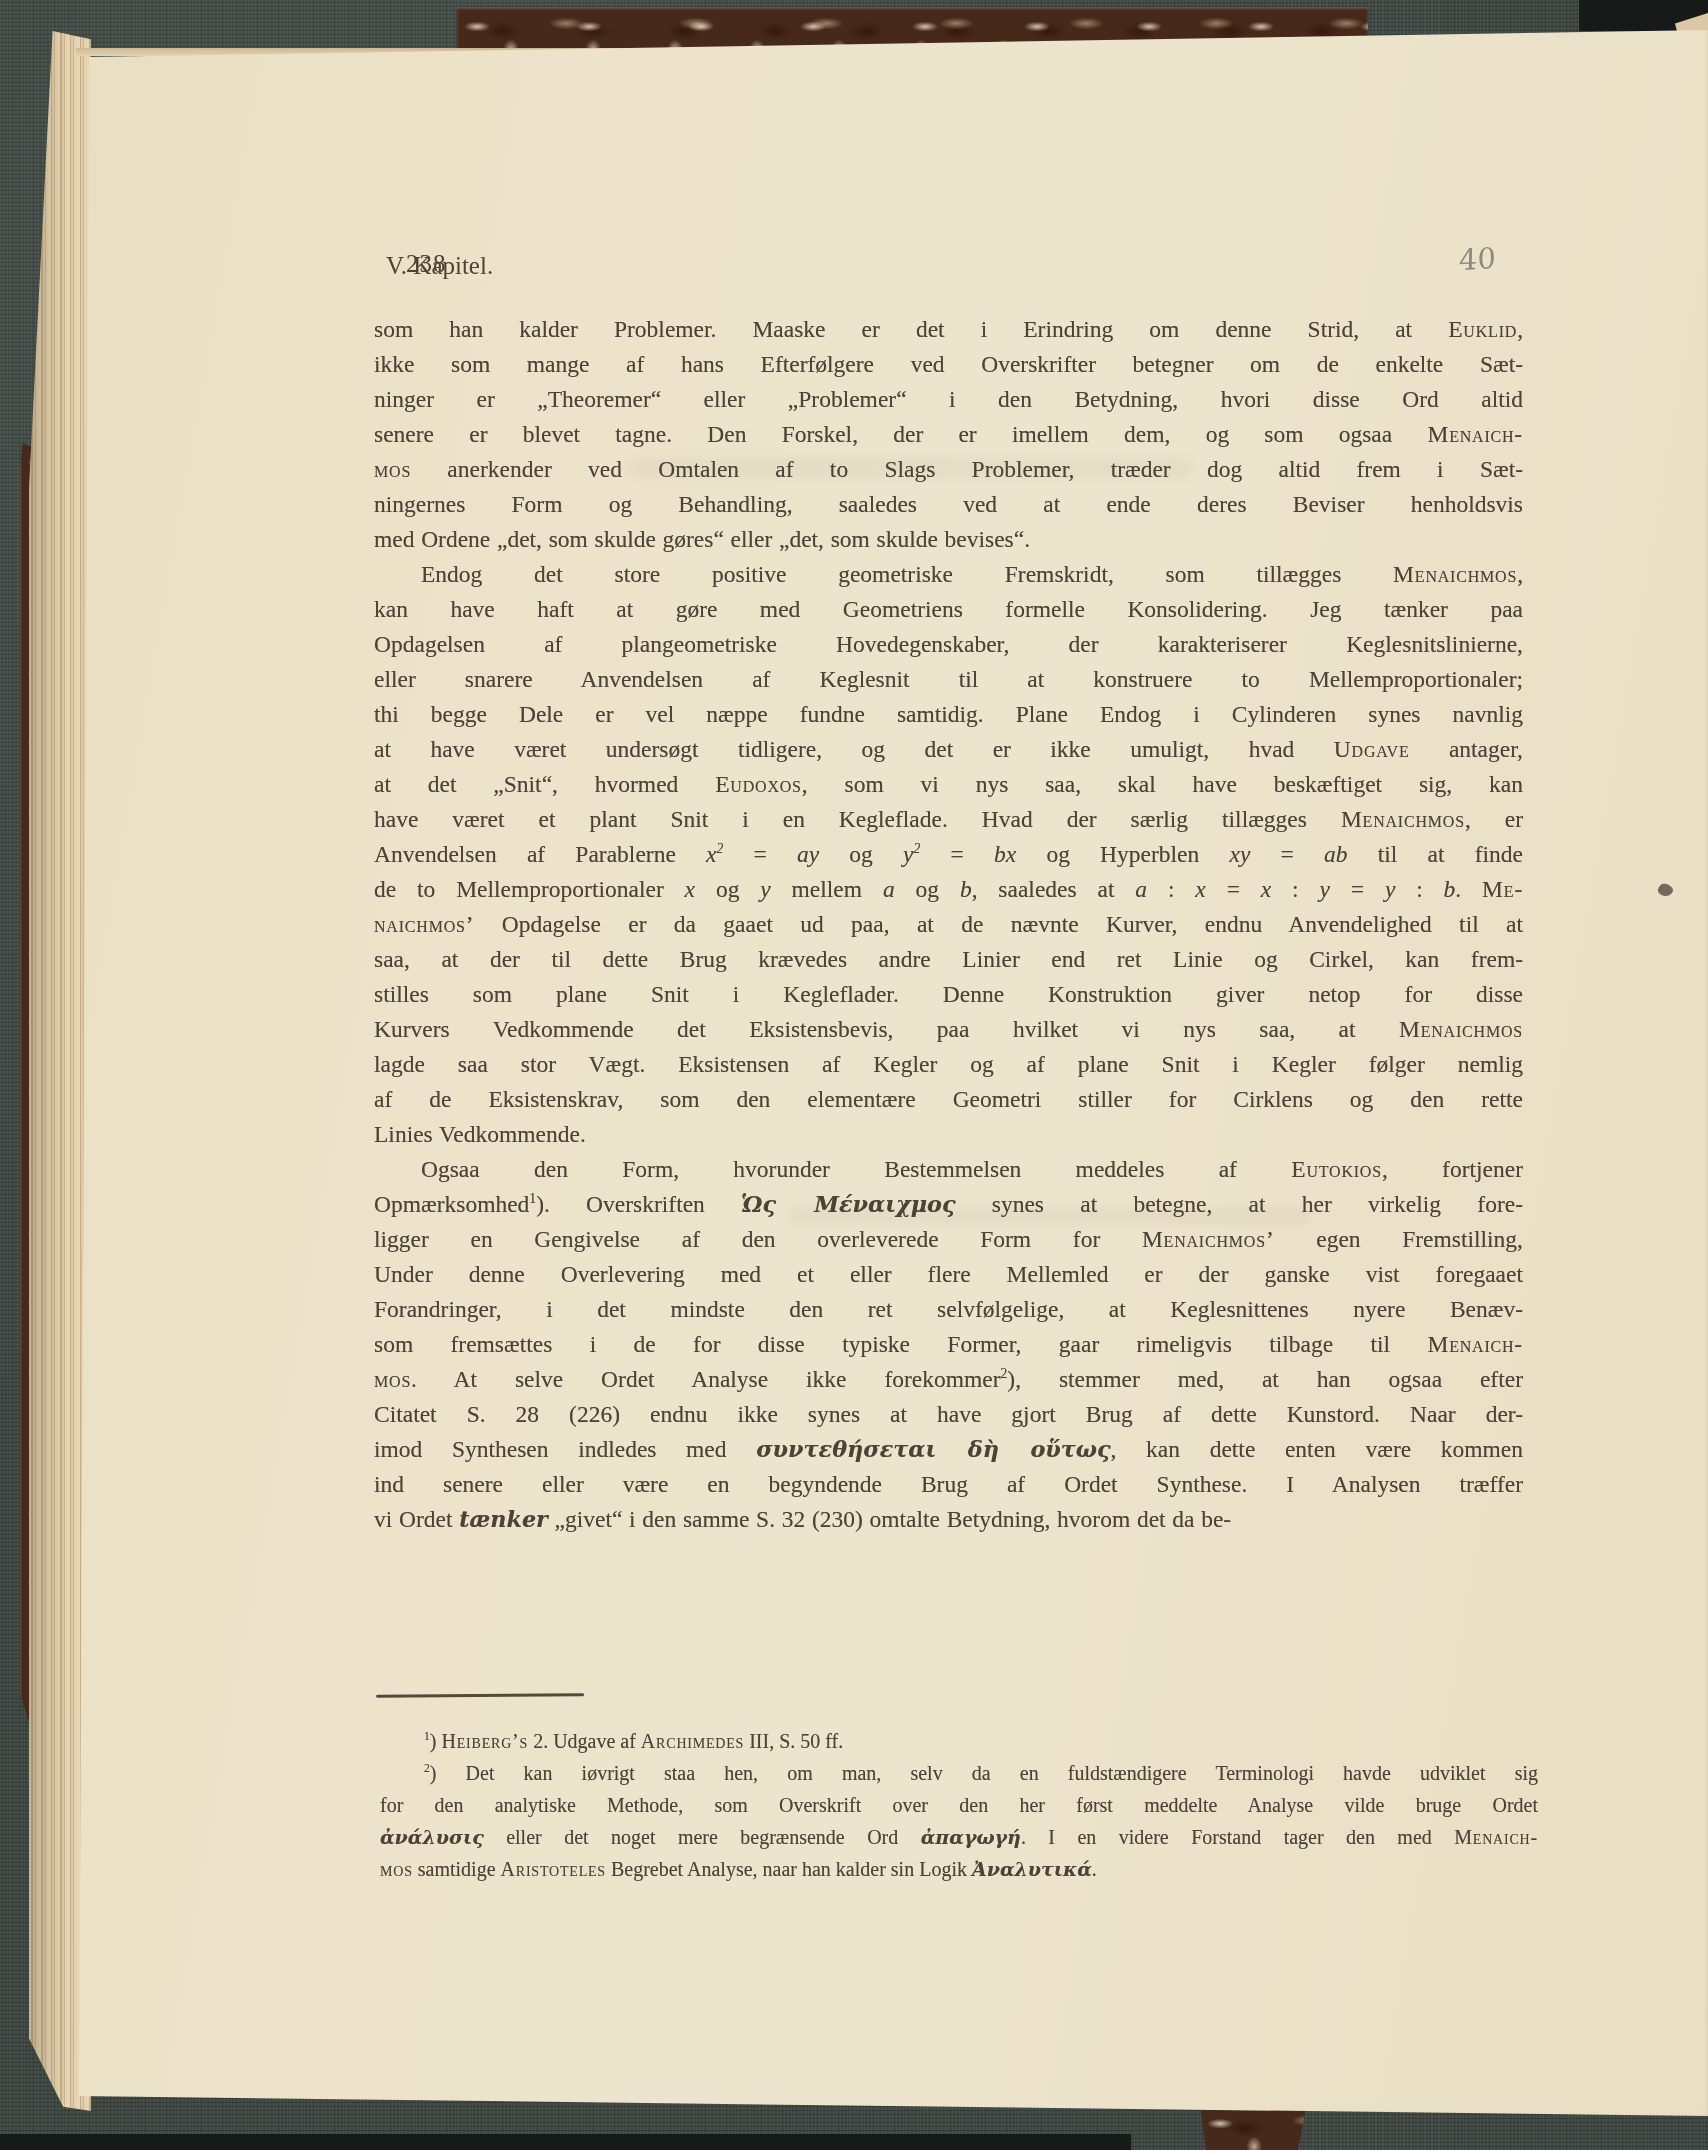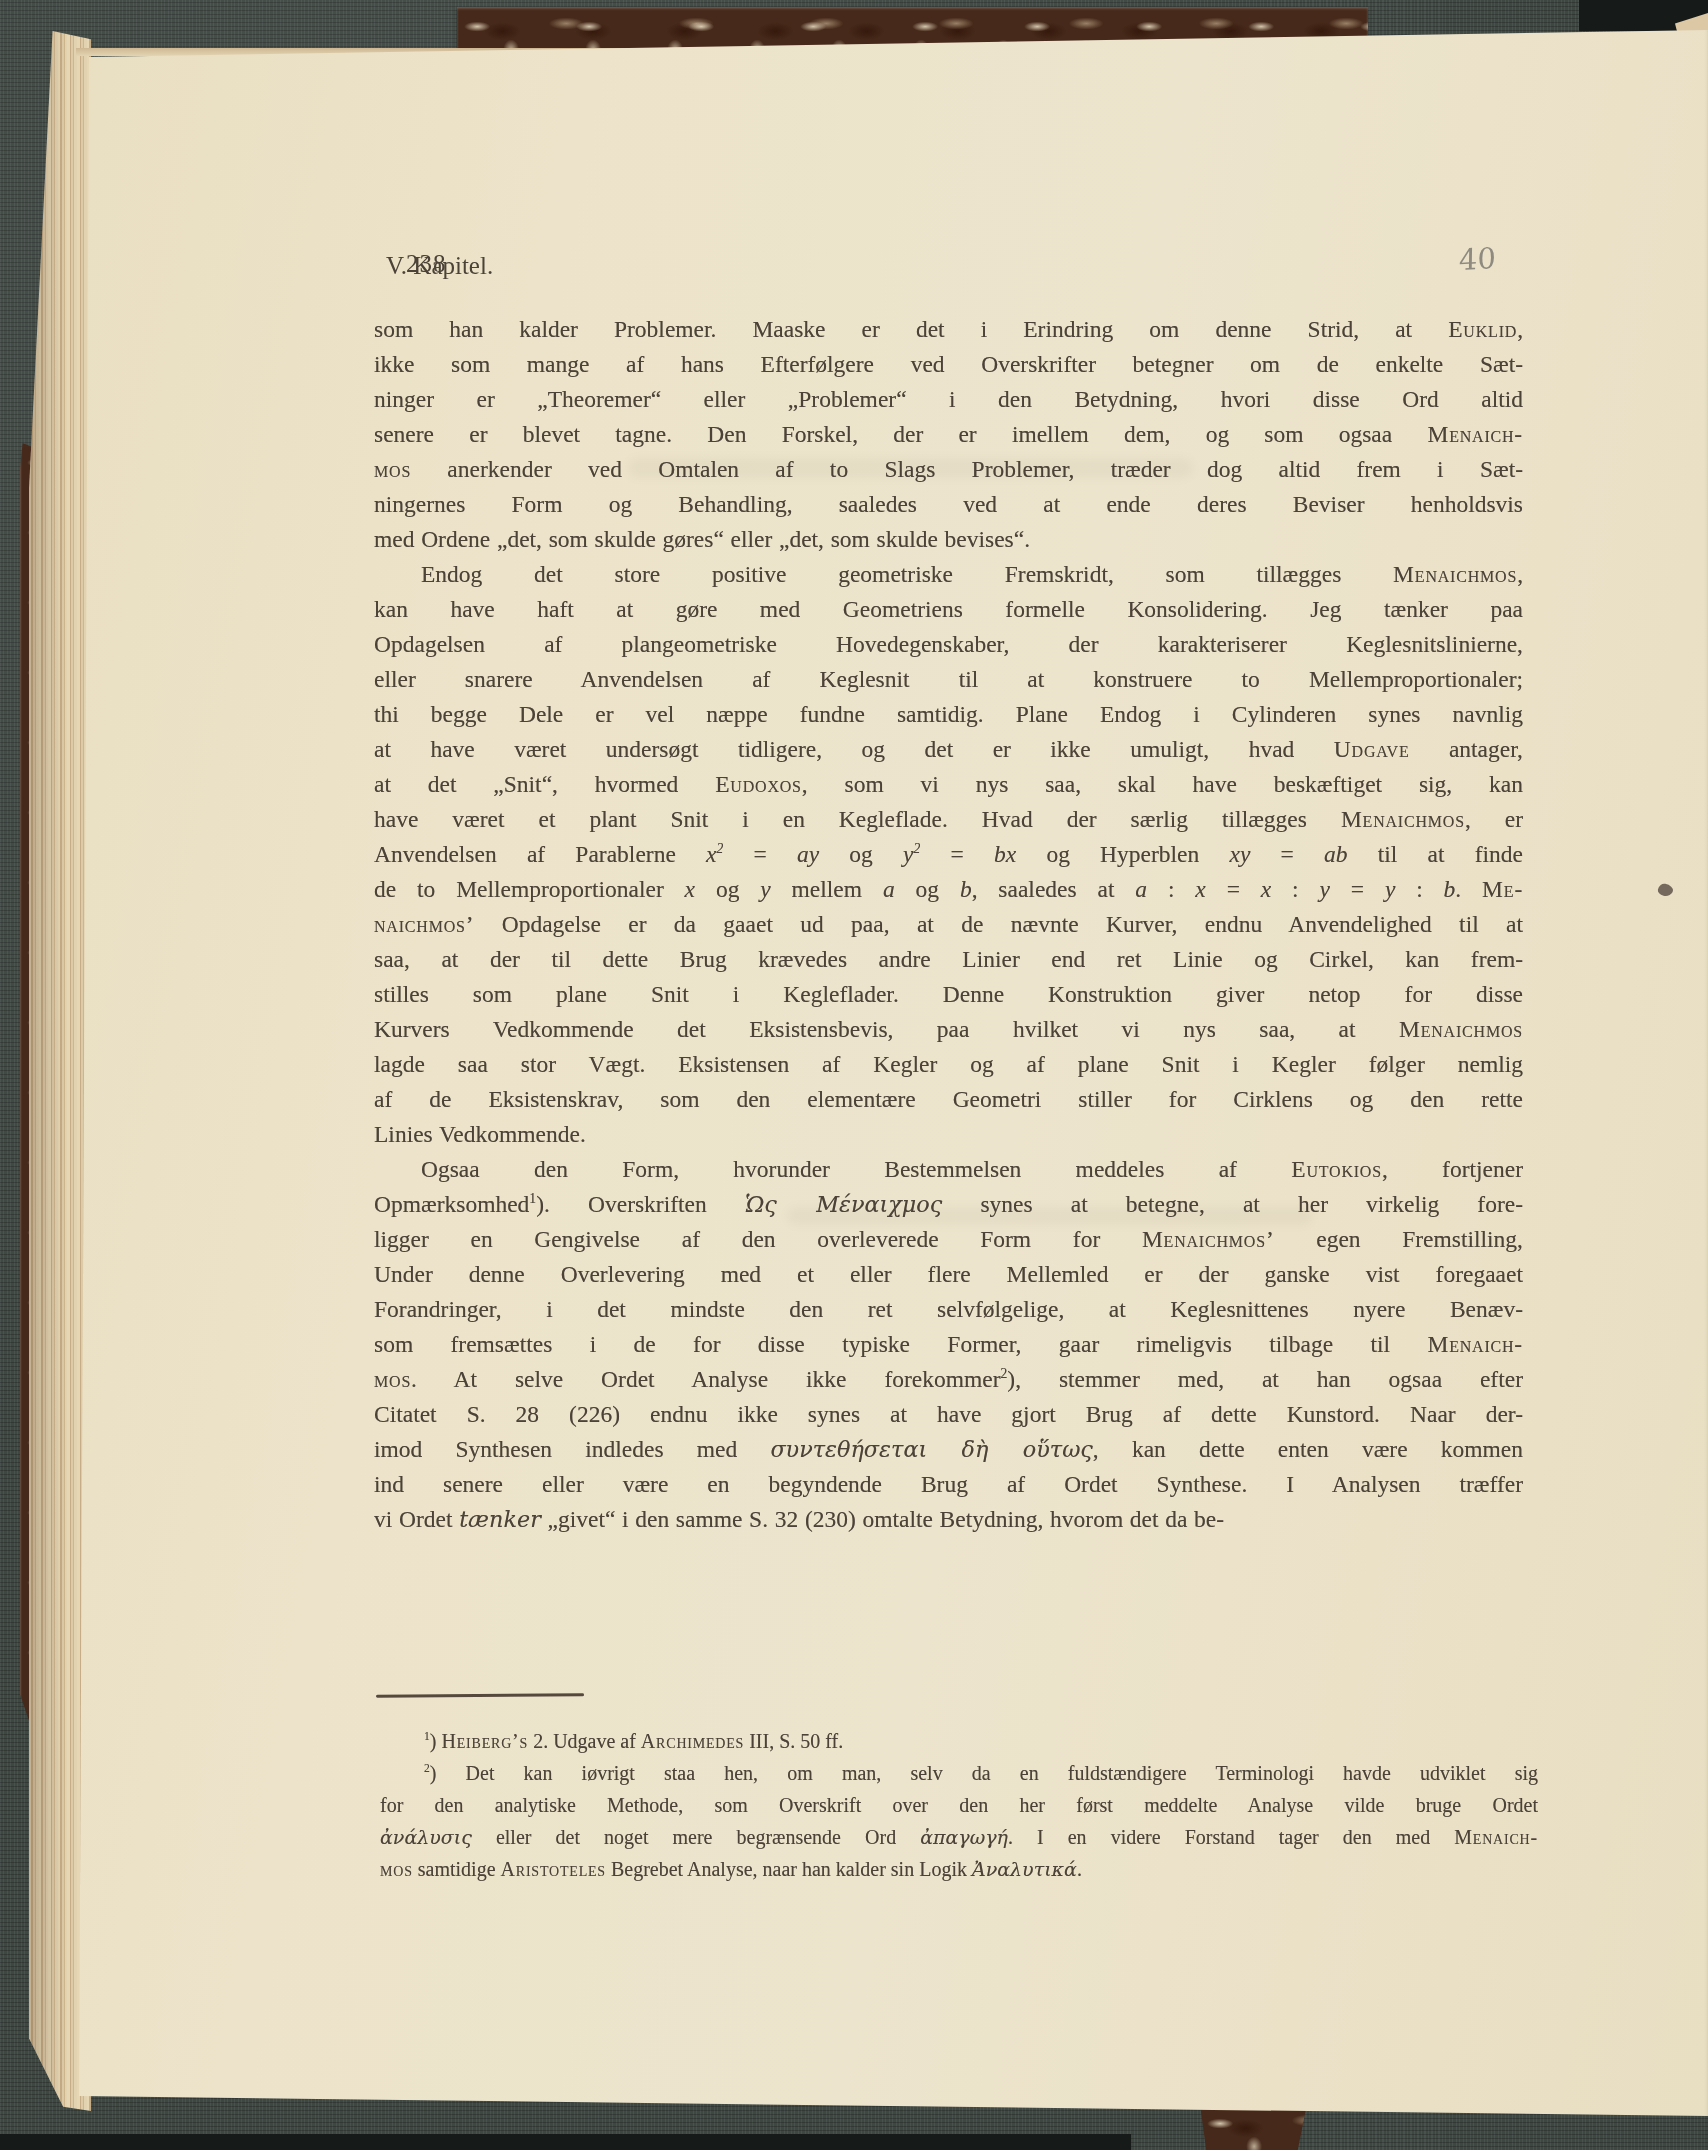--- a/index.html
+++ b/index.html
@@ -106,21 +106,21 @@
     text-shadow:0 0 0.5px rgba(76,66,56,.45);
     word-spacing:0.8px;
   }
   .line{text-align:justify;text-align-last:justify;}
   .line.last{text-align-last:left;}
   .line.indent{text-indent:47px;}
   .sc{font-variant:small-caps;letter-spacing:0.8px;}
   .i{font-style:italic;}
   .isup{font-style:italic;font-size:58%;vertical-align:super;line-height:0;}
   .sup{font-size:58%;vertical-align:super;line-height:0;}
-  .gr{font-style:italic;font-family:"DejaVu Serif",serif;font-size:95%;}
+  .gr{font-style:italic;font-family:"DejaVu Serif",serif;font-size:95%;font-weight:bold;}
   
   .fn-rule{
     position:absolute;left:376px;top:1694px;width:208px;height:2.5px;
     background:var(--rule,#55483c);transform:rotate(-.35deg);border-radius:1.5px;
   }
   .footnotes{
     position:absolute;left:380px;top:1725px;width:1158px;
     color:var(--ink,#4c4238);
     font-size:20px;line-height:32px;
     text-shadow:0 0 0.5px rgba(76,66,56,.4);

